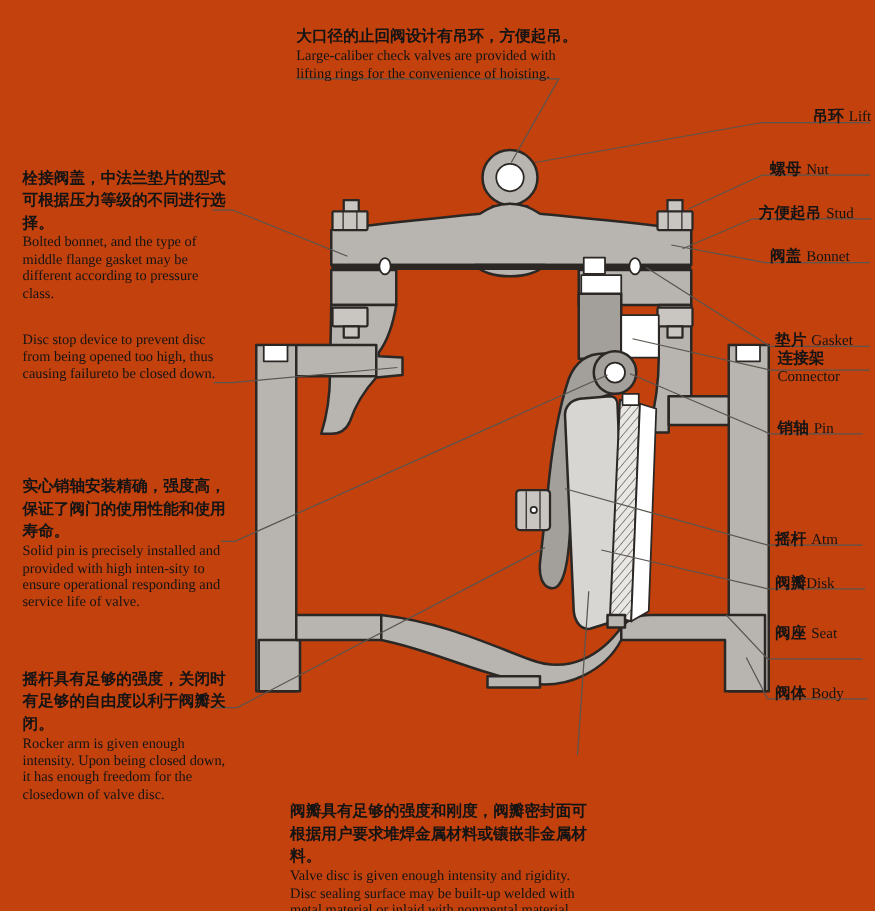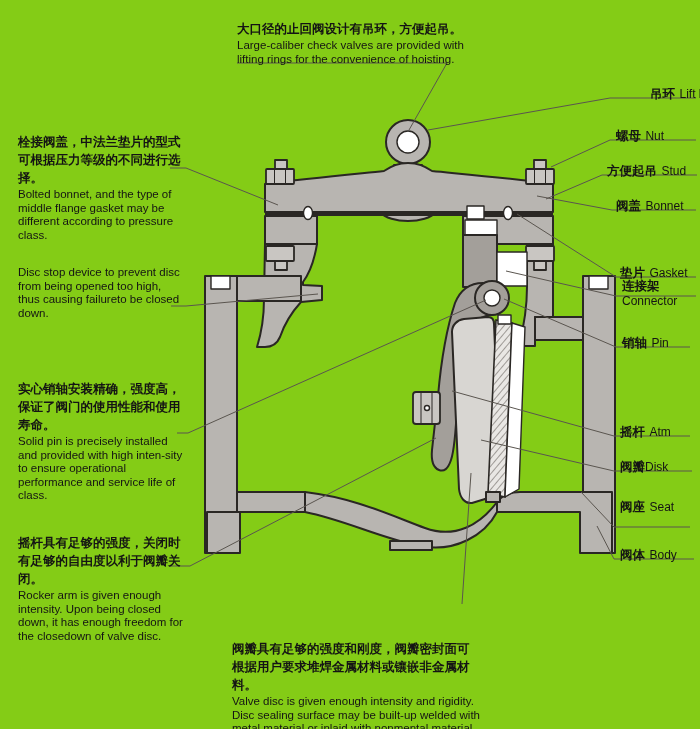--- a/index.html
+++ b/index.html
@@ -1,17 +1,17 @@
 <!DOCTYPE html>
 <html style="--metal: #b8b5b1; --metal_dark: #a39f9a; --disc: #d8d6d2; --bolt: #c9c6c2; --outline: #2a2724; --leader: #5a554f; --text: #141414;"><head>
 <meta charset="utf-8">
 <style>
   html,body{margin:0;padding:0;background:#fff;}
-  #stage{position:relative;width:700px;height:729px;background:#84cc16;overflow:hidden;
-         font-family:Liberation Sans, sans-serif;color:var(--text,#141414);}
+  #stage{position:relative;width:700px;height:729px;background:#c2410c;overflow:hidden;
+         font-family:Liberation Serif, serif;color:var(--text,#141414);}
   svg{position:absolute;left:0;top:0;}
   .metal{fill:var(--metal);stroke:var(--outline);stroke-width:2;stroke-linejoin:round;}
   .dark{fill:var(--metal_dark);stroke:var(--outline);stroke-width:2;stroke-linejoin:round;}
   .light{fill:var(--disc);stroke:var(--outline);stroke-width:2;stroke-linejoin:round;}
   .bolt{fill:var(--bolt);stroke:var(--outline);stroke-width:1.8;stroke-linejoin:round;}
   .white{fill:#ffffff;stroke:var(--outline);stroke-width:1.4;stroke-linejoin:round;}
   .ink{fill:var(--outline);}
   .facet{stroke:var(--outline);stroke-width:1;}
   .hatched{fill:url(#hatch);stroke:var(--outline);stroke-width:1.6;}
   .leader{stroke:var(--leader);stroke-width:1;fill:none;}
@@ -139,21 +139,21 @@
     <span class="zh">栓接阀盖，中法兰垫片的型式可根据压力等级的不同进行选择。</span>
     <span class="en">Bolted bonnet, and the type of middle flange gasket may be different according to pressure class.</span>
   </div>
 
   <div class="note" style="left:18px;top:265px;width:168px;">
     <span class="en">Disc stop device to prevent disc from being opened too high, thus causing failureto be closed down.</span>
   </div>
 
   <div class="note" style="left:18px;top:380px;width:168px;">
     <span class="zh">实心销轴安装精确，强度高，保证了阀门的使用性能和使用寿命。</span>
-    <span class="en">Solid pin is precisely installed and provided with high inten-sity to ensure operational performance and service life of class.</span>
+    <span class="en">Solid pin is precisely installed and provided with high inten-sity to ensure operational responding and service life of valve.</span>
   </div>
 
   <div class="note" style="left:18px;top:534px;width:168px;">
     <span class="zh">摇杆具有足够的强度，关闭时有足够的自由度以利于阀瓣关闭。</span>
     <span class="en">Rocker arm is given enough intensity. Upon being closed down, it has enough freedom for the closedown of valve disc.</span>
   </div>
 
   <div class="note" style="left:232px;top:608px;width:248px;margin-top:32px;">
     <span class="zh">阀瓣具有足够的强度和刚度，阀瓣密封面可根据用户要求堆焊金属材料或镶嵌非金属材料。</span>
     <span class="en">Valve disc is given enough intensity and rigidity. Disc sealing surface may be built-up welded with metal material or inlaid with nonmental material responding to users' requests.</span>

